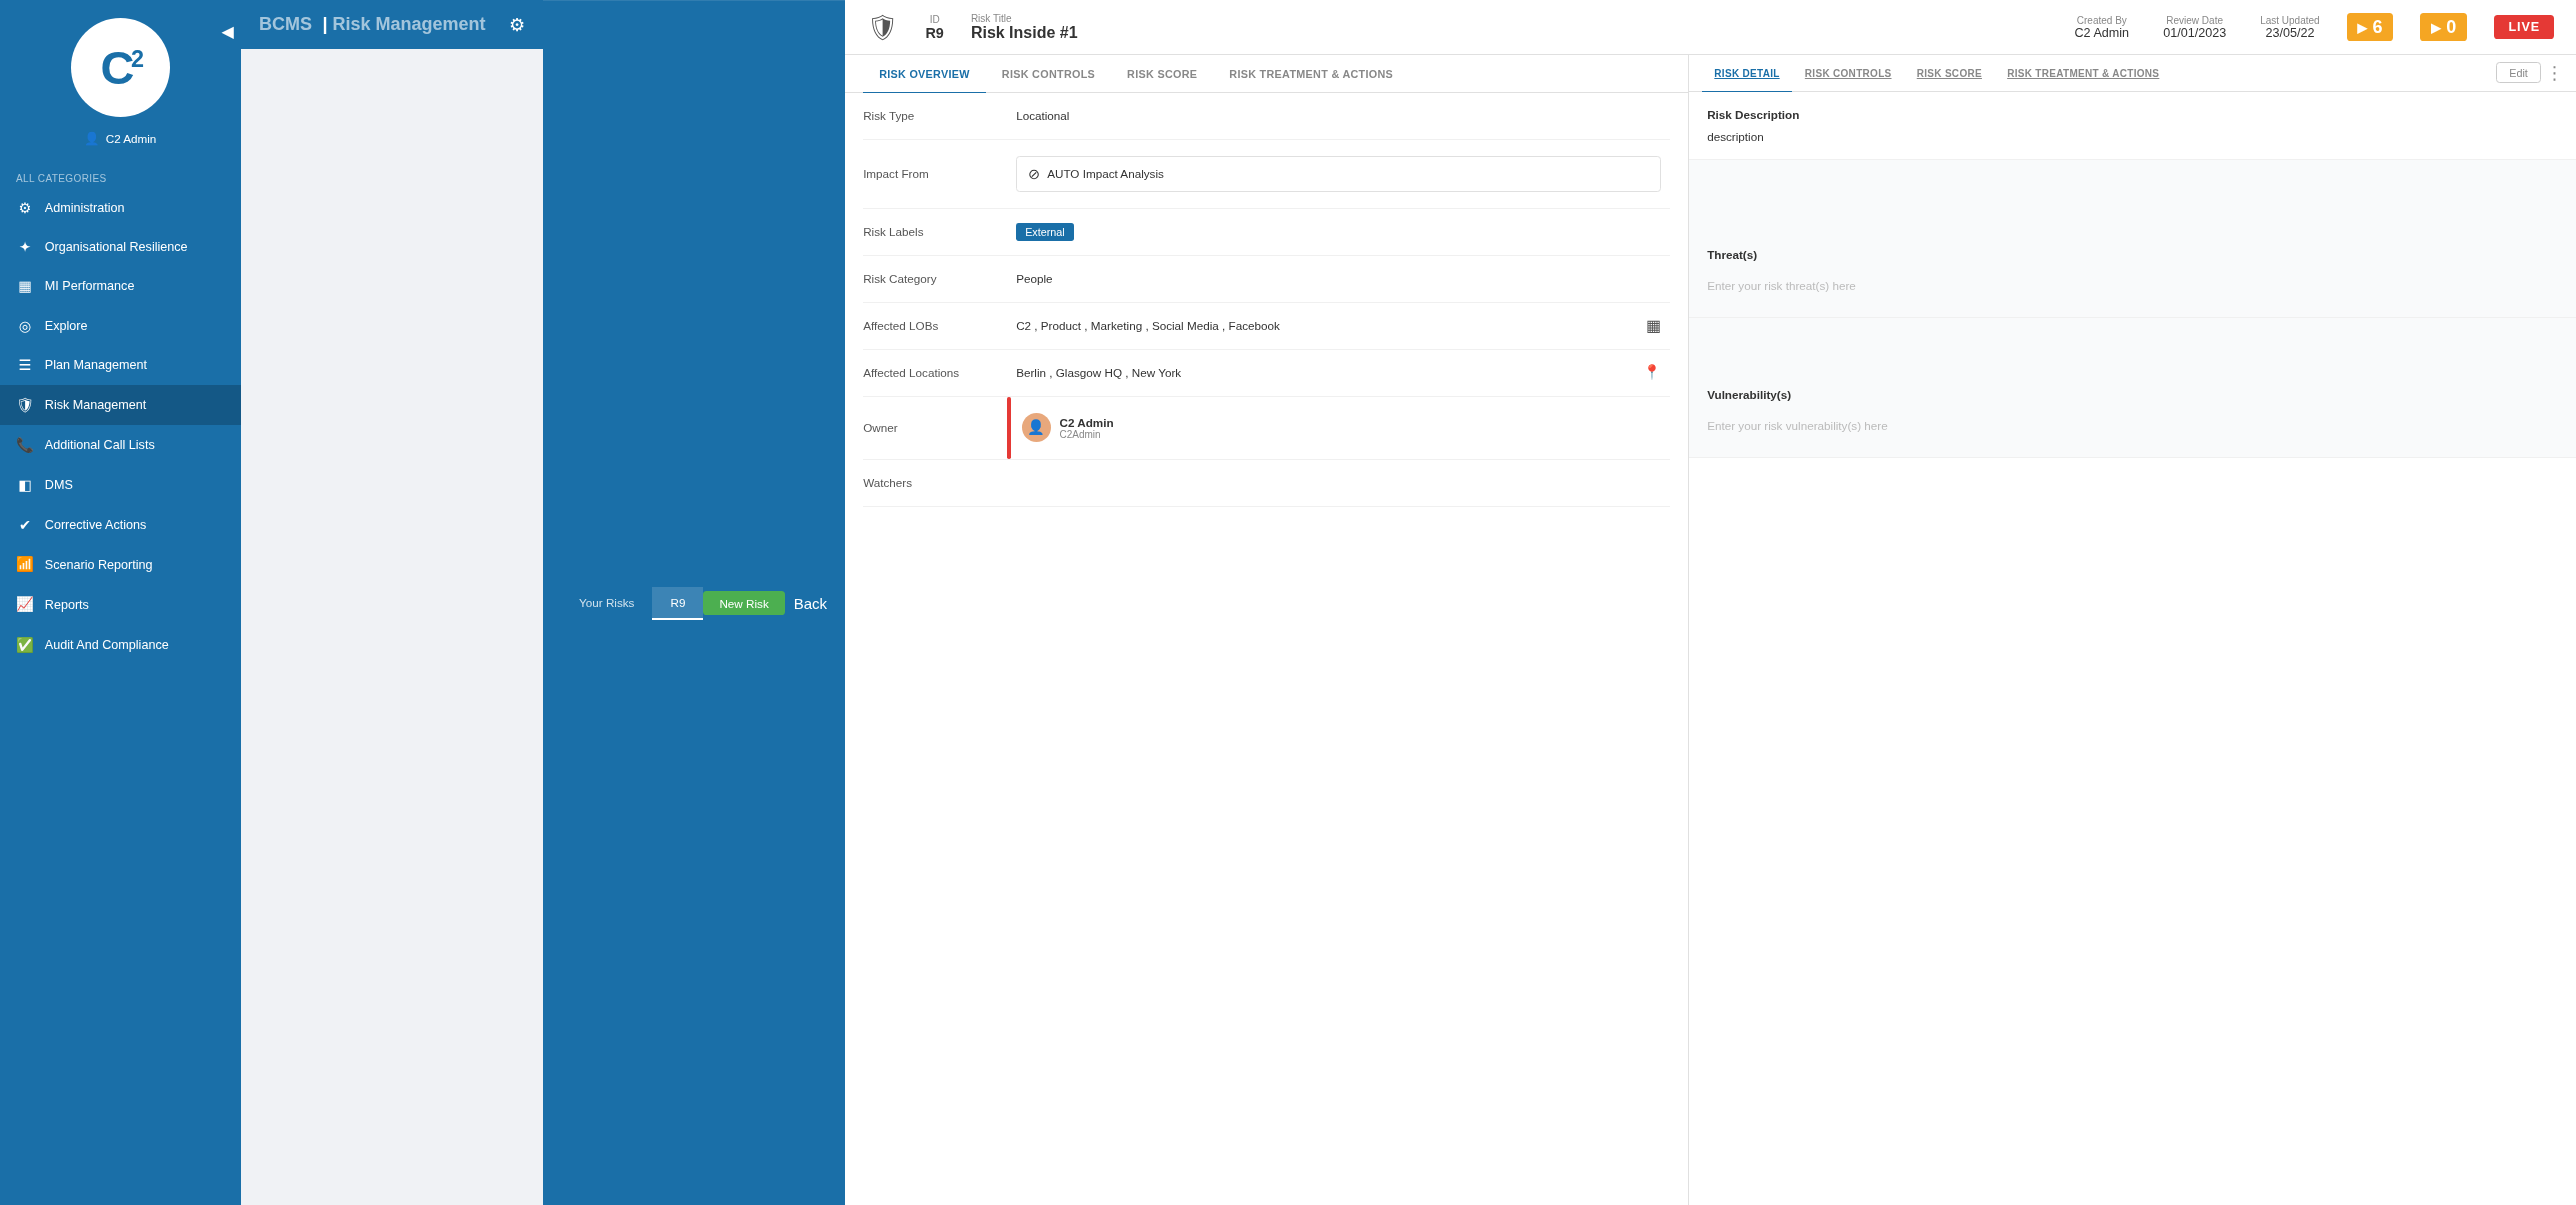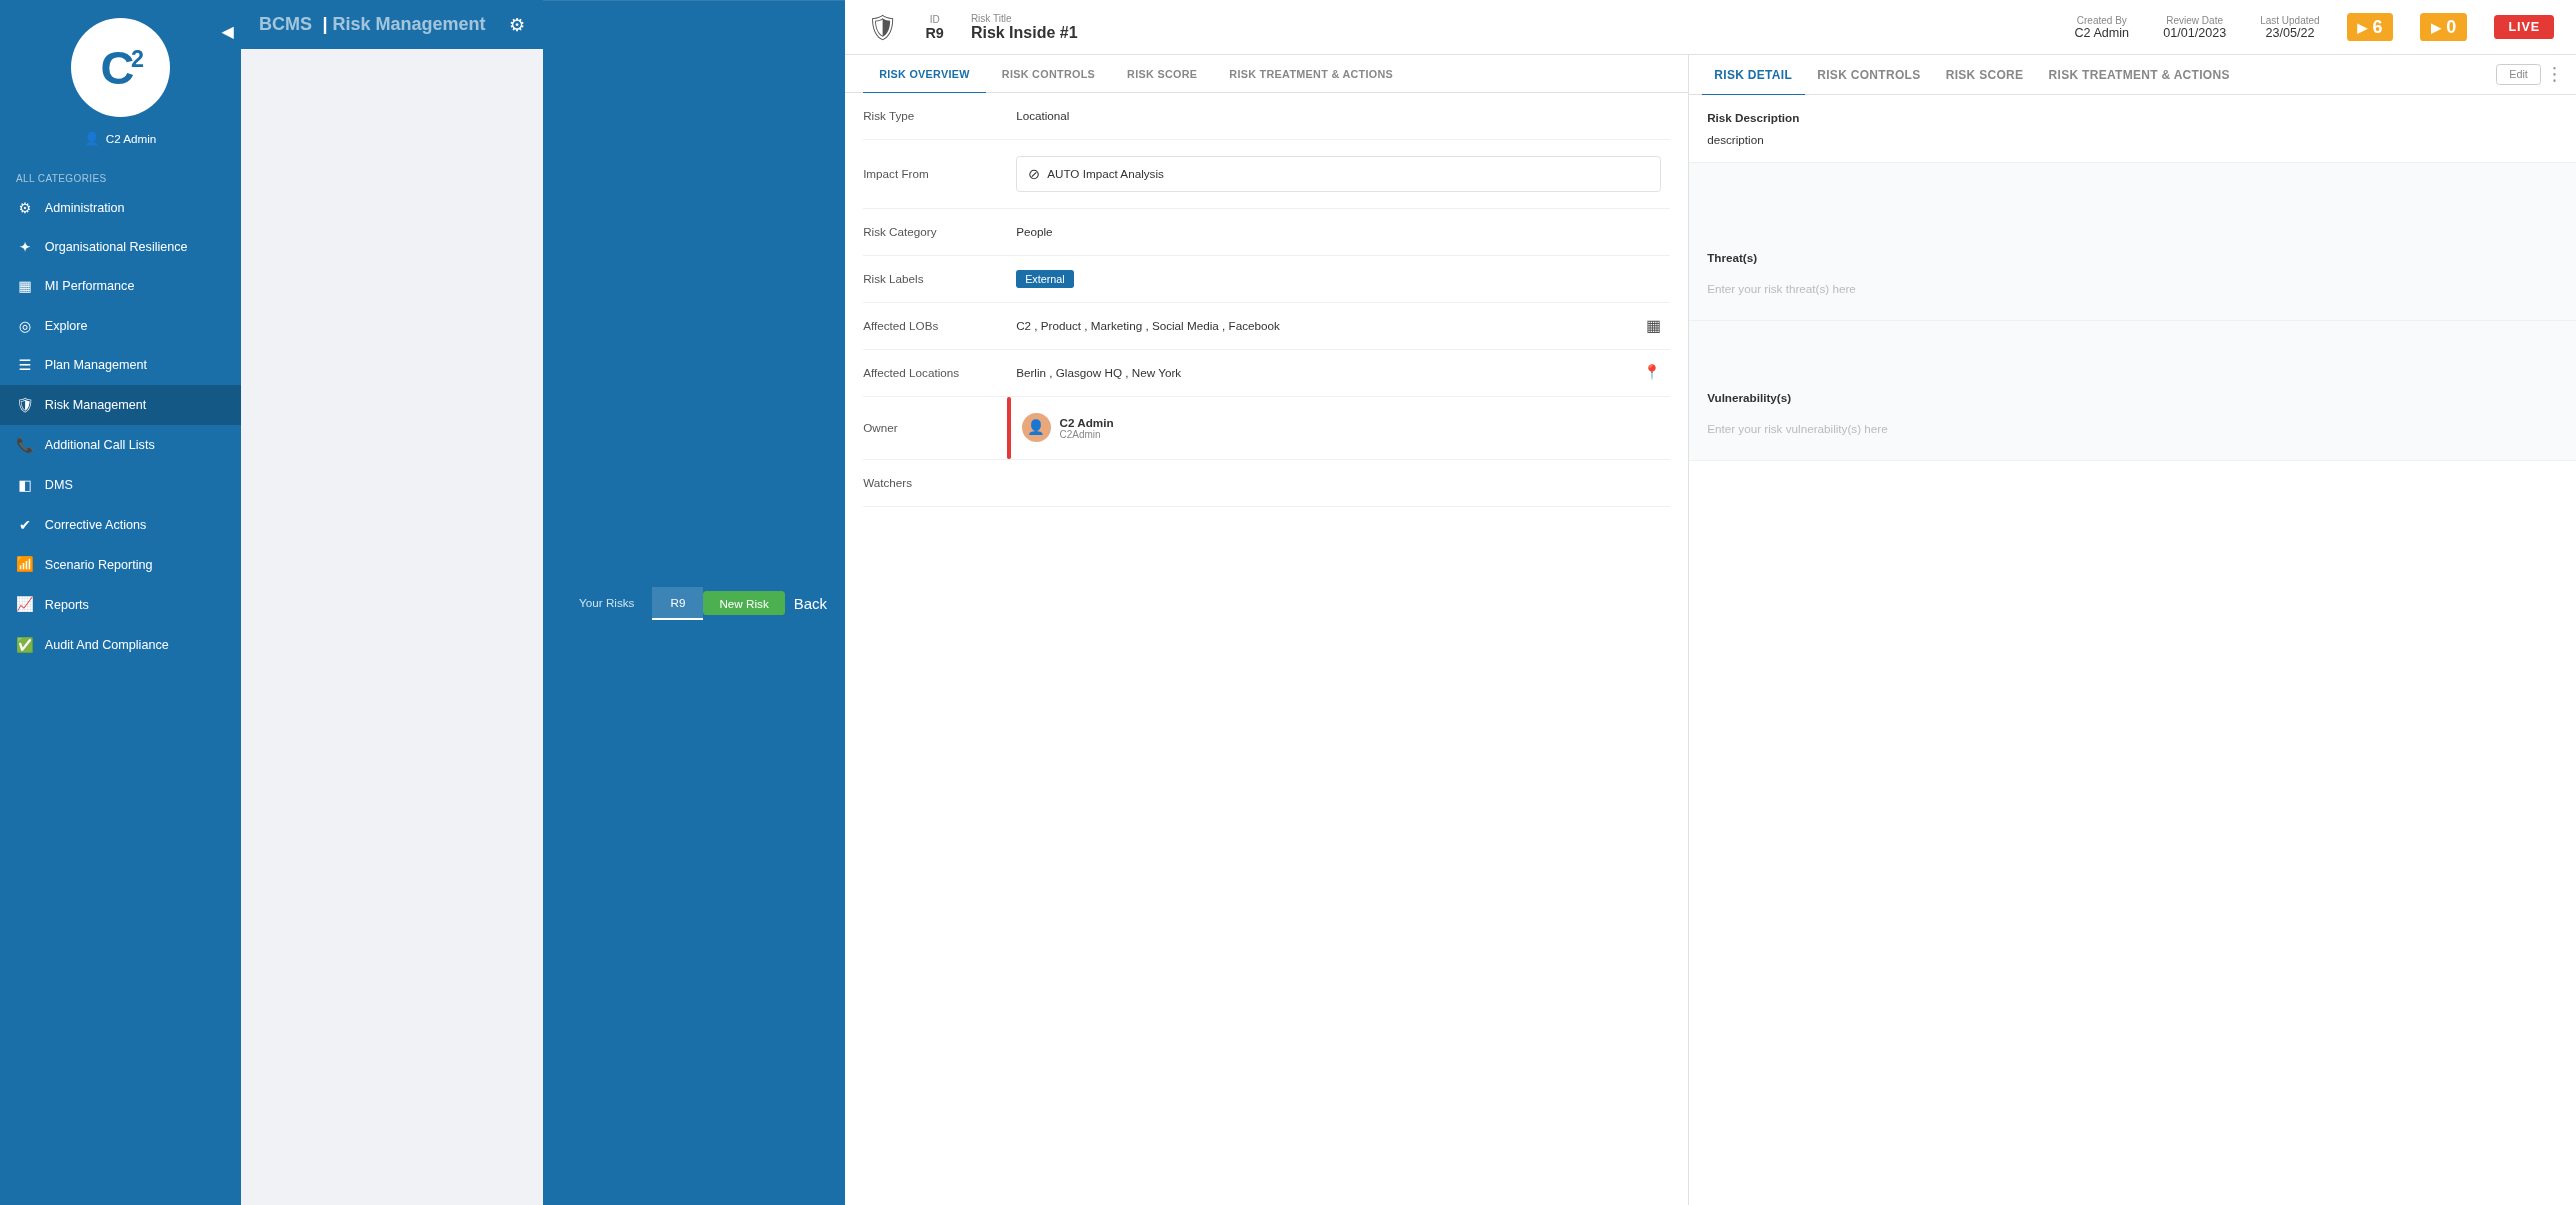--- a/index.html
+++ b/index.html
@@ -356,29 +356,30 @@
     .right-panel-tabs {
       display: flex;
       border-bottom: 1.8px solid #e0e0e0;
       padding: 0 12.6px;
       background: white;
       align-items: center;
       flex-shrink: 0;
     }
     .right-panel-tab {
       padding: 12.6px 12.6px;
-      font-size: 12px;
+      font-size: 10px;
       font-weight: 600;
       color: #888;
       cursor: pointer;
       letter-spacing: 0.3px;
       border-bottom: 1.8px solid transparent;
       margin-bottom: -1.8px;
       text-transform: uppercase;
       white-space: nowrap;
+      text-decoration: underline;
     }
     .right-panel-tab.active {
       color: #1a6fa8;
       border-bottom-color: #1a6fa8;
     }
     .right-tab-actions {
       margin-left: auto;
       display: flex;
       align-items: center;
       gap: 4px;
@@ -575,30 +576,30 @@
             <div class="form-label">Impact From</div>
             <div class="form-value">
               <div class="form-value-bordered">
                 <span style="margin-right:7.2px;font-size:14.4px;">⊘</span>
                 <span>AUTO Impact Analysis</span>
               </div>
             </div>
           </div>
 
           <div class="form-row">
+            <div class="form-label">Risk Labels</div>
+            <div class="form-value">
+              <span class="badge-blue">External</span>
+            </div>
+          </div>
+
+          <div class="form-row">
             <div class="form-label">Risk Category</div>
             <div class="form-value">
               <span>People</span>
-            </div>
-          </div>
-
-          <div class="form-row">
-            <div class="form-label">Risk Labels</div>
-            <div class="form-value">
-              <span class="badge-blue">External</span>
             </div>
           </div>
 
           <div class="form-row">
             <div class="form-label">Affected LOBs</div>
             <div class="form-value">
               <span>C2 , Product , Marketing , Social Media , Facebook</span>
               <span class="lob-icon" style="margin-left:auto;">▦</span>
             </div>
           </div>

